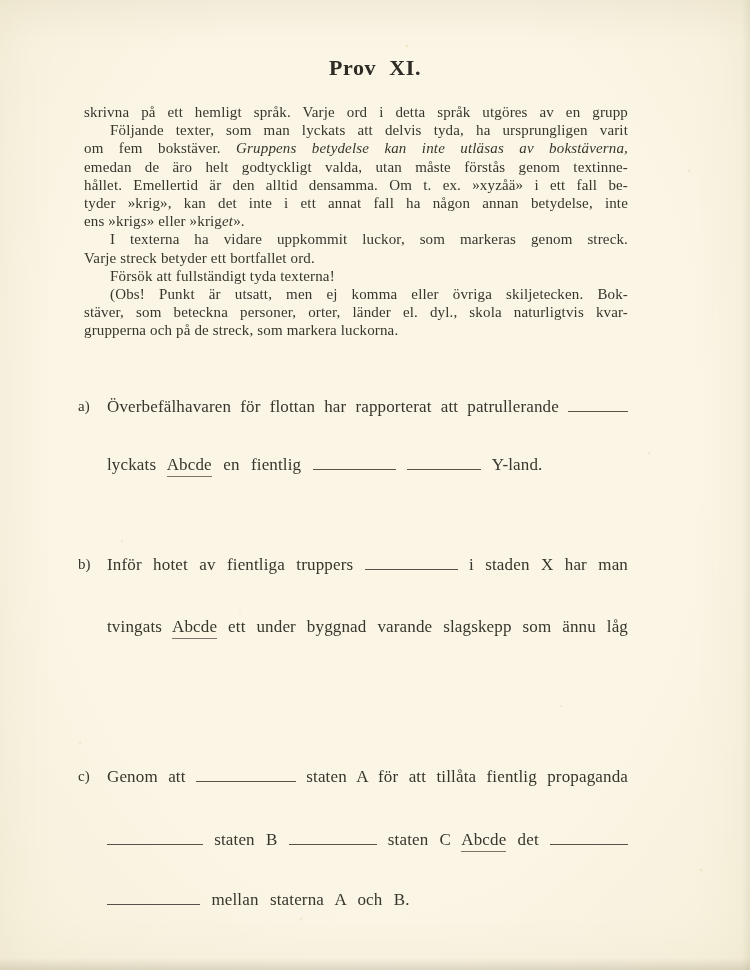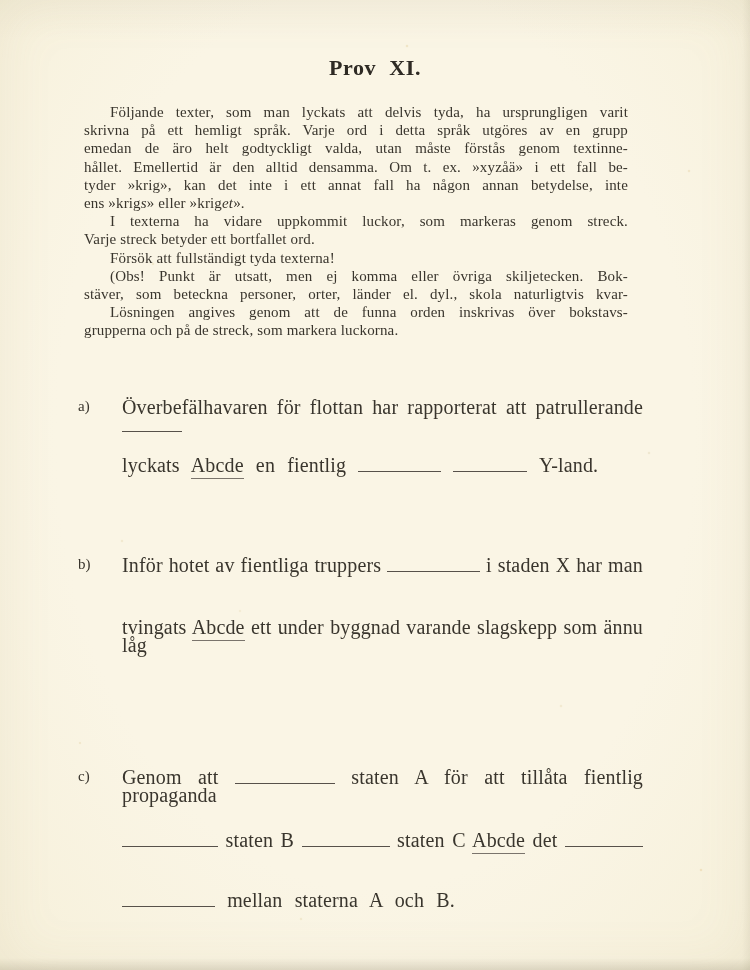--- a/index.html
+++ b/index.html
@@ -64,23 +64,23 @@
   .just { text-align: justify; text-align-last: justify; }
   .ind { text-indent: 26px; }
   em { font-style: italic; }
   .ex-label {
     position: absolute;
     left: 78px;
     font-size: 15px;
   }
   .ex {
     position: absolute;
-    left: 122px;
+    left: 107px;
     width: 521px;
-    font-size: 20px;
+    font-size: 17px;
     line-height: 18px;
     letter-spacing: 0.15px;
   }
   .ex.just { text-align: justify; text-align-last: justify; }
   .ex.loose { word-spacing: 7px; }
   .blank {
     display: inline-block;
     height: 3px;
     border-bottom: 1.6px solid #57514a;
   }
@@ -90,32 +90,32 @@
   }
 </style>
 </head>
 <body>
 
 <div class="page">
 
   <h1 class="title">Prov XI.</h1>
 
   <div class="intro">
+    <div class="ln just"><span>skrivna på ett hemligt språk. Varje ord i detta språk utgöres av en grupp</span></div>
     <div class="ln just ind"><span>Följande texter, som man lyckats att delvis tyda, ha ursprungligen varit</span></div>
-    <div class="ln just"><span>skrivna på ett hemligt språk. Varje ord i detta språk utgöres av en grupp</span></div>
+    <div class="ln just"><span>om fem bokstäver. </span><em>Gruppens betydelse kan inte utläsas av bokstäverna,</em></div>
     <div class="ln just"><span>emedan de äro helt godtyckligt valda, utan måste förstås genom textinne-</span></div>
     <div class="ln just"><span>hållet. Emellertid är den alltid densamma. Om t. ex. »xyzåä» i ett fall be-</span></div>
     <div class="ln just"><span>tyder »krig», kan det inte i ett annat fall ha någon annan betydelse, inte</span></div>
     <div class="ln"><span>ens »krig</span><em>s</em><span>» eller »krig</span><em>et</em><span>».</span></div>
     <div class="ln just ind"><span>I texterna ha vidare uppkommit luckor, som markeras genom streck.</span></div>
     <div class="ln"><span>Varje streck betyder ett bortfallet ord.</span></div>
     <div class="ln ind"><span>Försök att fullständigt tyda texterna!</span></div>
     <div class="ln just ind"><span>(Obs! Punkt är utsatt, men ej komma eller övriga skiljetecken. Bok-</span></div>
     <div class="ln just"><span>stäver, som beteckna personer, orter, länder el. dyl., skola naturligtvis kvar-</span></div>
-    <div class="ln just ind"><span>Lösningen angives genom att de funna orden inskrivas över bokstavs-</span></div>
     <div class="ln"><span>grupperna och på de streck, som markera luckorna.</span></div>
   </div>
 
   <div class="ex-label" style="top:398px">a)</div>
   <div class="ex just" style="top:398px">
     <span>Överbefälhavaren för flottan har rapporterat att patrullerande</span>
     <span class="blank" style="width:60px"></span>
   </div>
   <div class="ex loose" style="top:456px">
     <span>lyckats</span>

